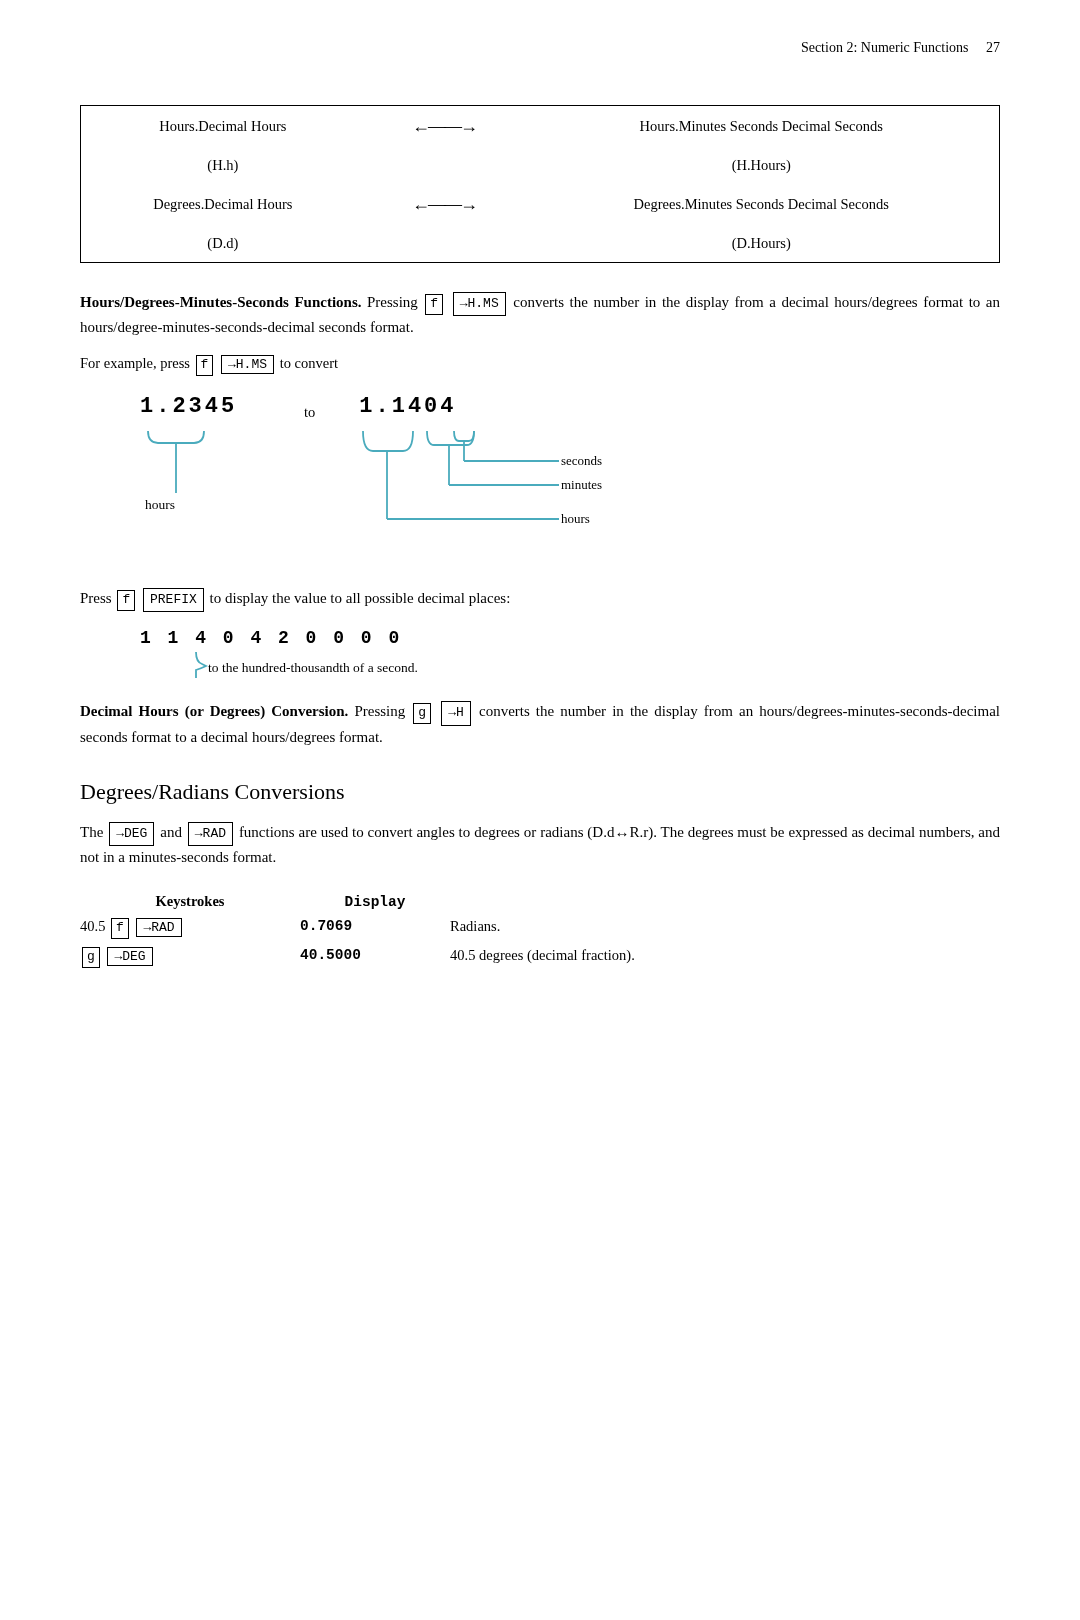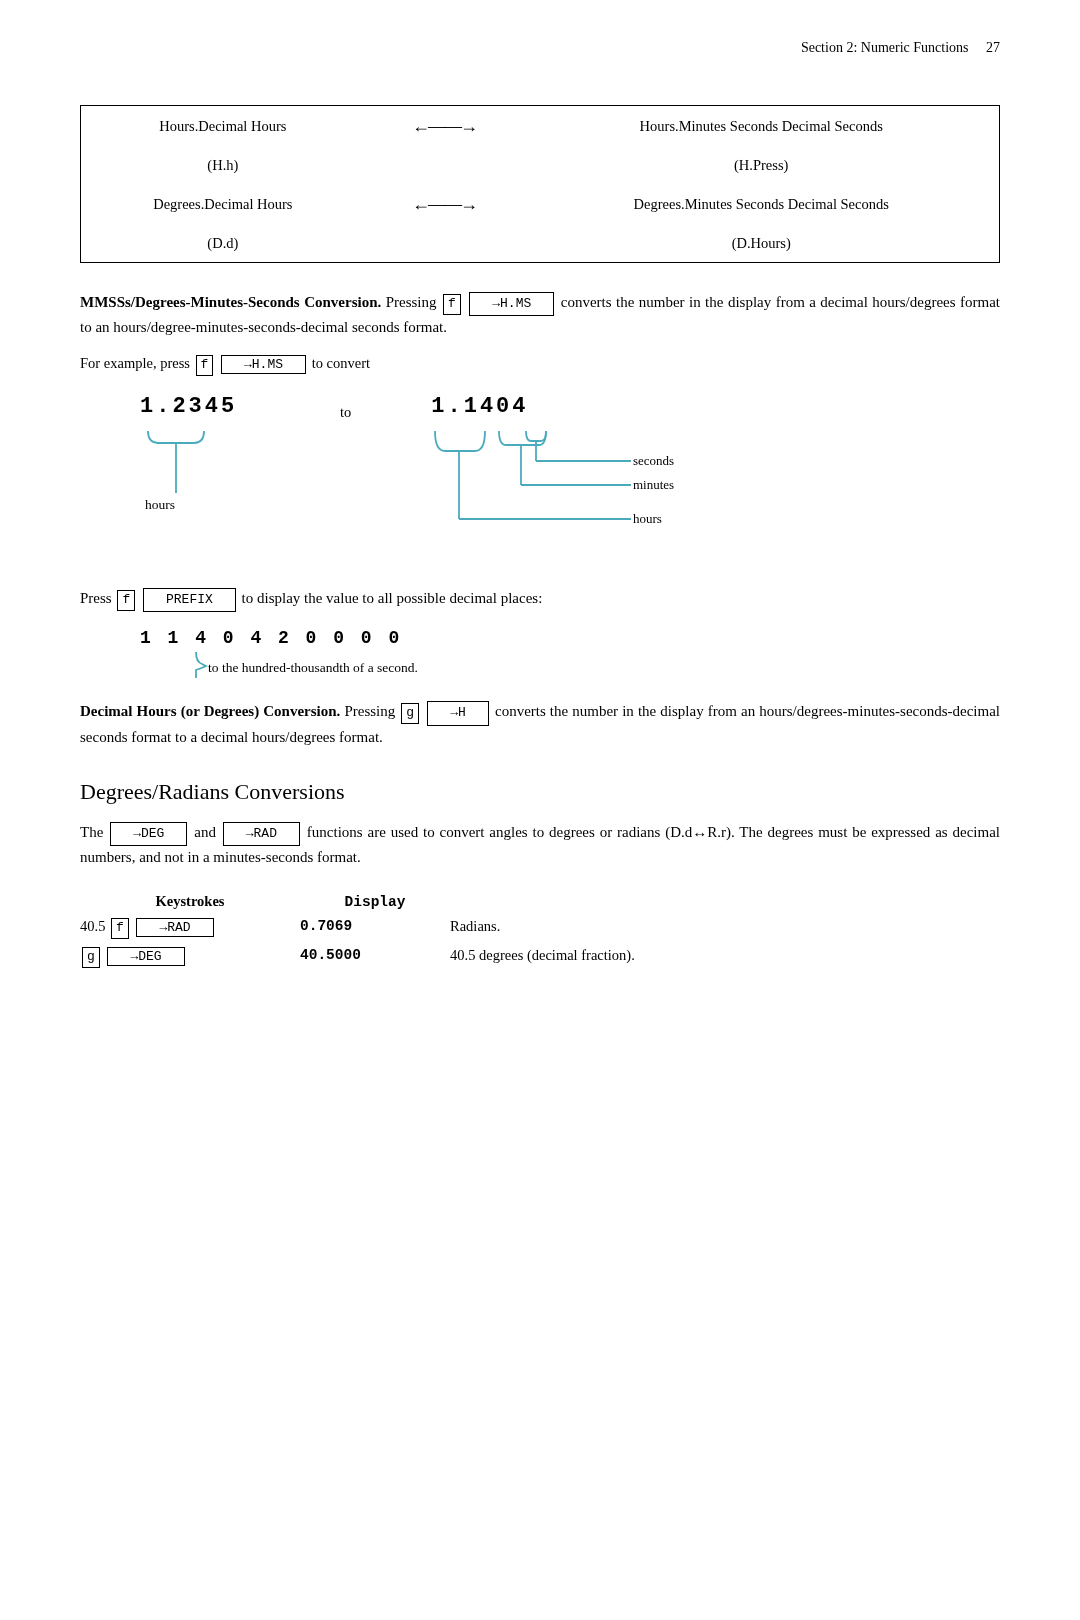--- a/index.html
+++ b/index.html
@@ -45,21 +45,21 @@
       border: 1px solid #000;
       padding: 1px 4px;
       font-family: 'Courier New', monospace;
       font-size: 13px;
       margin: 0 2px;
       line-height: 1.3;
     }
     .key-box-arrow {
       display: inline-block;
       border: 1px solid #000;
-      padding: 1px 22px;
+      padding: 1px 6px;
       font-family: 'Courier New', monospace;
       font-size: 13px;
       margin: 0 2px;
     }
     .example-line {
       margin-bottom: 18px;
       font-size: 14.5px;
     }
     .number-display {
       font-family: 'Courier New', monospace;
@@ -128,51 +128,51 @@
 <table class="conversion-table">
   <tbody>
     <tr>
       <td>Hours.Decimal Hours</td>
       <td class="arrow-cell">←——→</td>
       <td>Hours.Minutes Seconds Decimal Seconds</td>
     </tr>
     <tr>
       <td>(H.h)</td>
       <td></td>
-      <td>(H.Press)</td>
+      <td>(H.Hours)</td>
     </tr>
     <tr>
       <td>Degrees.Decimal Hours</td>
       <td class="arrow-cell">←——→</td>
       <td>Degrees.Minutes Seconds Decimal Seconds</td>
     </tr>
     <tr>
       <td>(D.d)</td>
       <td></td>
       <td>(D.Hours)</td>
     </tr>
   </tbody>
 </table>
 
 <p class="section-para">
-  <span class="bold">MMSSs/Degrees-Minutes-Seconds Conversion.</span>
+  <span class="bold">Hours/Degrees-Minutes-Seconds Functions.</span>
   <span> Pressing </span>
   <span class="key-box">f</span>
   <span class="key-box-arrow">→H.MS</span>
   <span> converts the number in the display from a decimal hours/degrees format to an hours/degree-minutes-seconds-decimal seconds format.</span>
 </p>
 
 <p class="example-line">
   <span>For example, press </span>
   <span class="key-box">f</span>
   <span class="key-box-arrow">→H.MS</span>
   <span> to convert</span>
 </p>
 
-<div class="diagram-container" style="margin-left:60px; align-items:flex-start; gap:80px;">
+<div class="diagram-container" style="margin-left:60px; align-items:flex-start; gap:44px;">
 
   <div class="diagram-wrapper">
     <div class="number-display" style="margin-bottom:4px;">1.2345</div>
     
     <svg width="120" height="90">
 
       <path d="M 8 8 Q 8 20 18 20 L 54 20 Q 64 20 64 8" stroke="#4aabbd" stroke-width="1.8" fill="none"></path>
 
       <line x1="36" y1="20" x2="36" y2="70" stroke="#4aabbd" stroke-width="1.8"></line>
 

